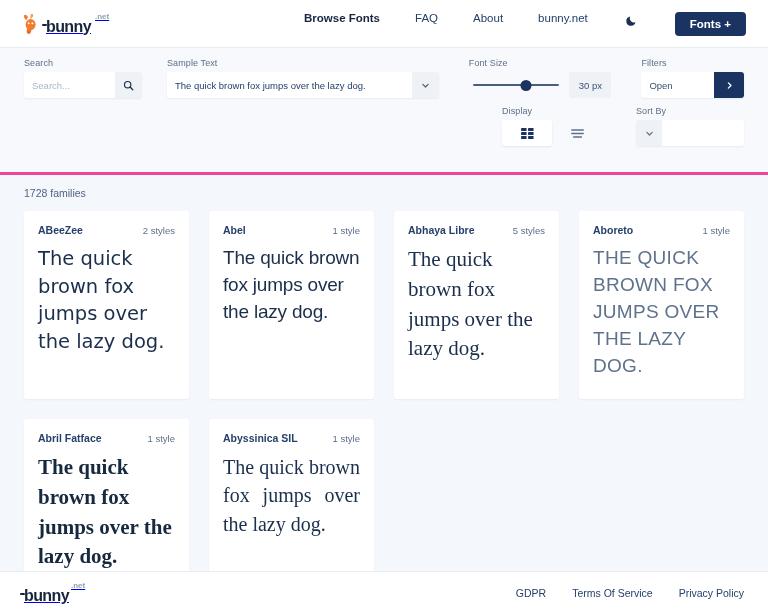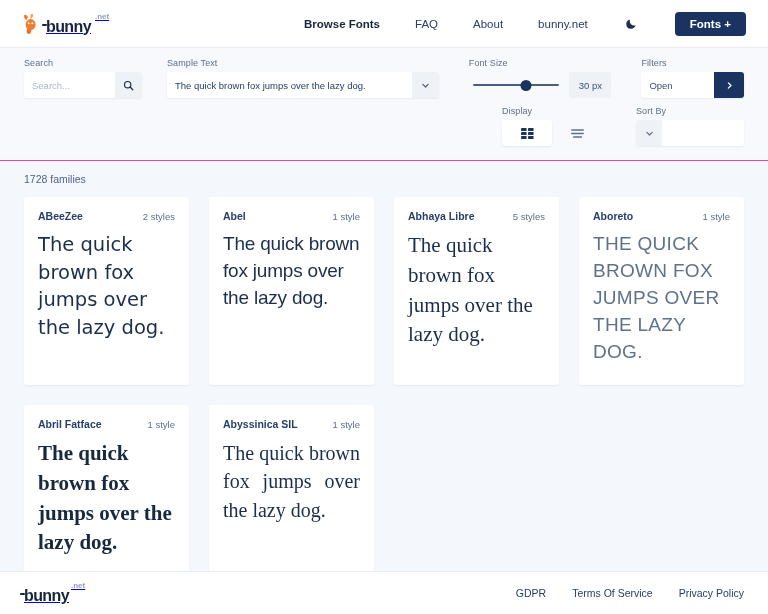--- a/index.html
+++ b/index.html
@@ -52,21 +52,21 @@
   .logo-tld {
     font-size: 8px;
     color: #8f9fb5;
     font-weight: bold;
     line-height: 1;
     padding-bottom: 14px;
   }
   .nav {
     margin-left: auto;
     display: flex;
-    align-items: center;
+    align-items: flex-start;
     gap: 35px;
   }
   .nav-link {
     font-size: 11.5px;
     color: #26406a;
     text-decoration: none;
     white-space: nowrap;
   }
   .nav-link.active { font-weight: bold; color: #18263f; }
   .moon-btn {
@@ -87,22 +87,22 @@
     font-size: 11.5px;
     font-weight: bold;
     font-family: "Liberation Sans", sans-serif;
     cursor: pointer;
     white-space: nowrap;
   }
 
   
   .controls {
     background: #f7f9fc;
-    padding: 10px 24px 14px 24px;
-    border-bottom: 1px solid #ec4899;
+    padding: 10px 24px 26px 24px;
+    border-bottom: 3px solid #ec4899;
   }
   .ctl-row {
     display: flex;
     align-items: flex-start;
   }
   .ctl-row + .ctl-row { margin-top: 8px; }
   .ctl-label {
     font-size: 9px;
     color: #5d6f8a;
     margin-bottom: 4px;

